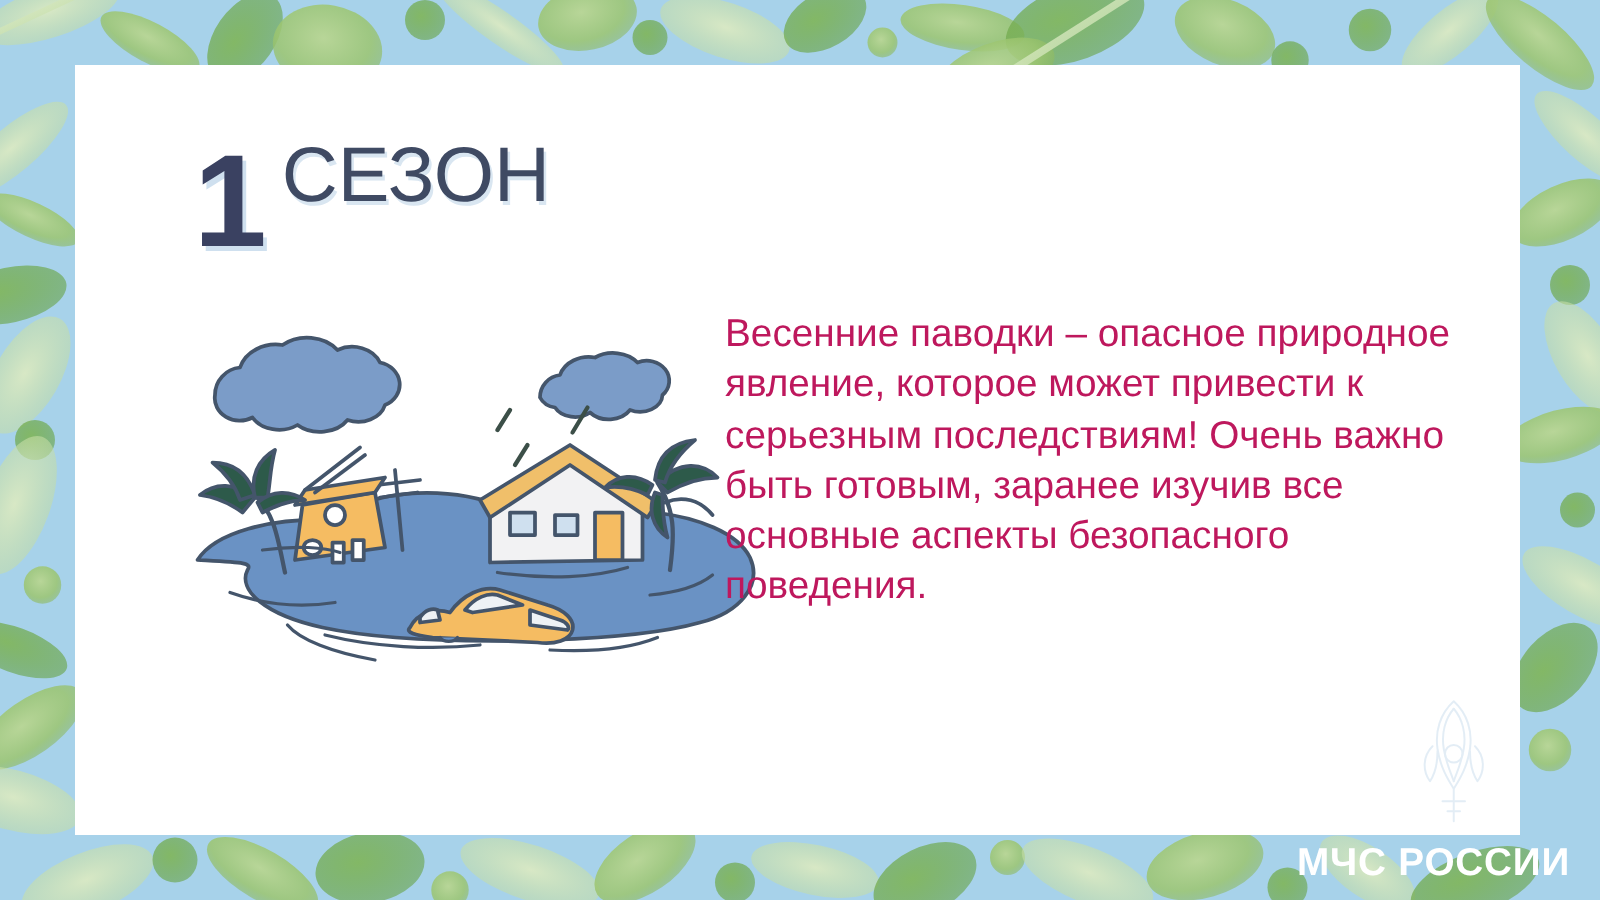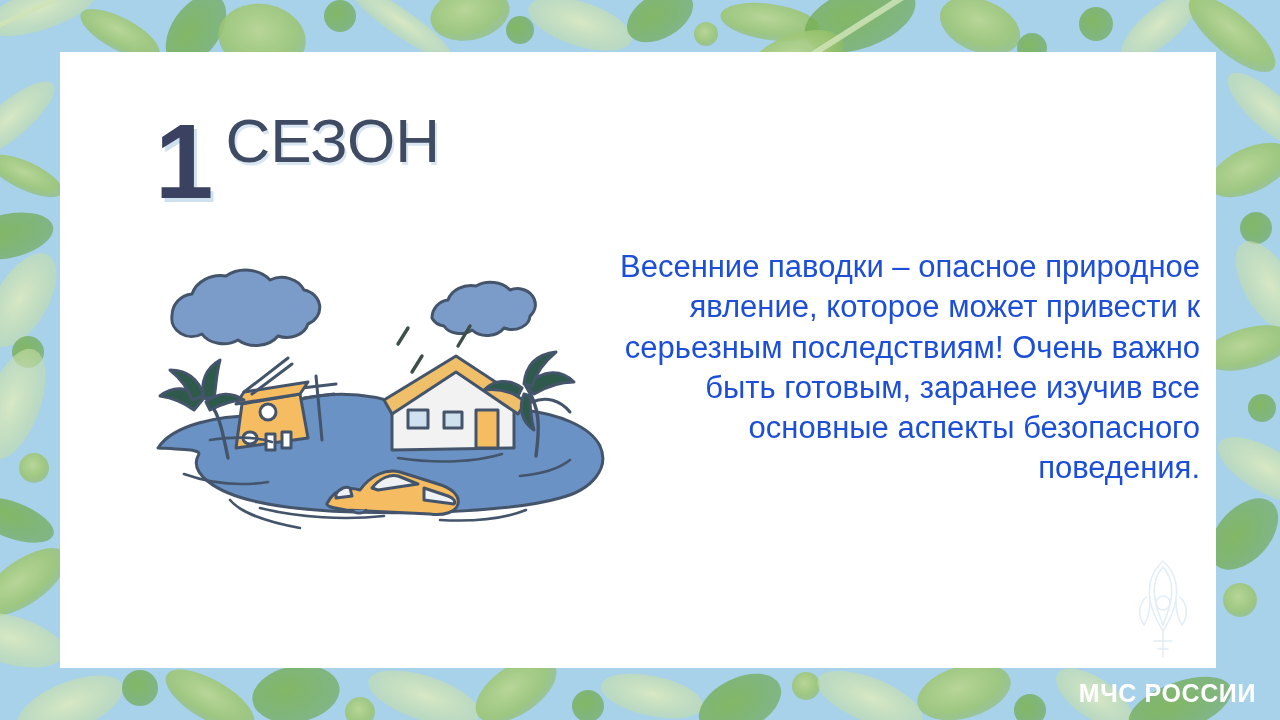--- a/index.html
+++ b/index.html
@@ -55,36 +55,36 @@
     position:absolute; left:80px; top:200px;
     width:480px; height:300px;
   }
   #illustration svg{ width:100%; height:100%; display:block; }
 
   
   #body-text{
     position:absolute;
     left:520px; top:195px;
     width:620px;
-    text-align:right;
+    text-align:left;
     font-size:31px; line-height:1.30;
-    color:#1d4ed8;
+    color:#be185d;
   }
 
   
   #emblem{
     position:absolute; right:24px; bottom:6px;
     width:58px; height:105px; opacity:.5;
   }
   #emblem svg{ width:100%; height:100%; display:block; }
 
   
   #footer-brand{
     position:absolute; right:24px; bottom:12px;
-    font-size:25px; font-weight:700; color:#ffffff;
+    font-size:31px; font-weight:700; color:#ffffff;
     letter-spacing:.6px;
   }
 </style>
 </head>
 <body>
 
 <div id="slide">
 
   <div id="leaf-layer">
     <svg viewBox="0 0 1280 720" preserveAspectRatio="none" aria-hidden="true">

